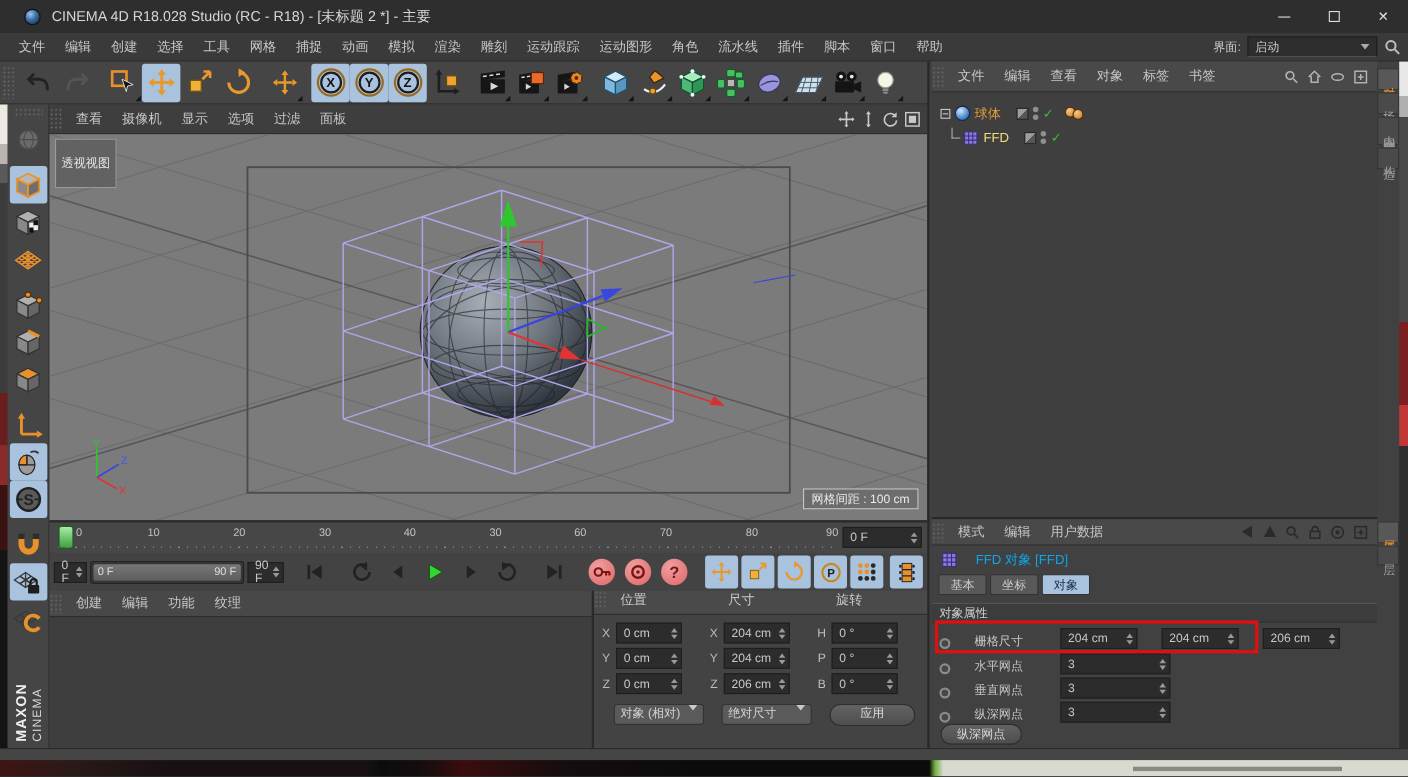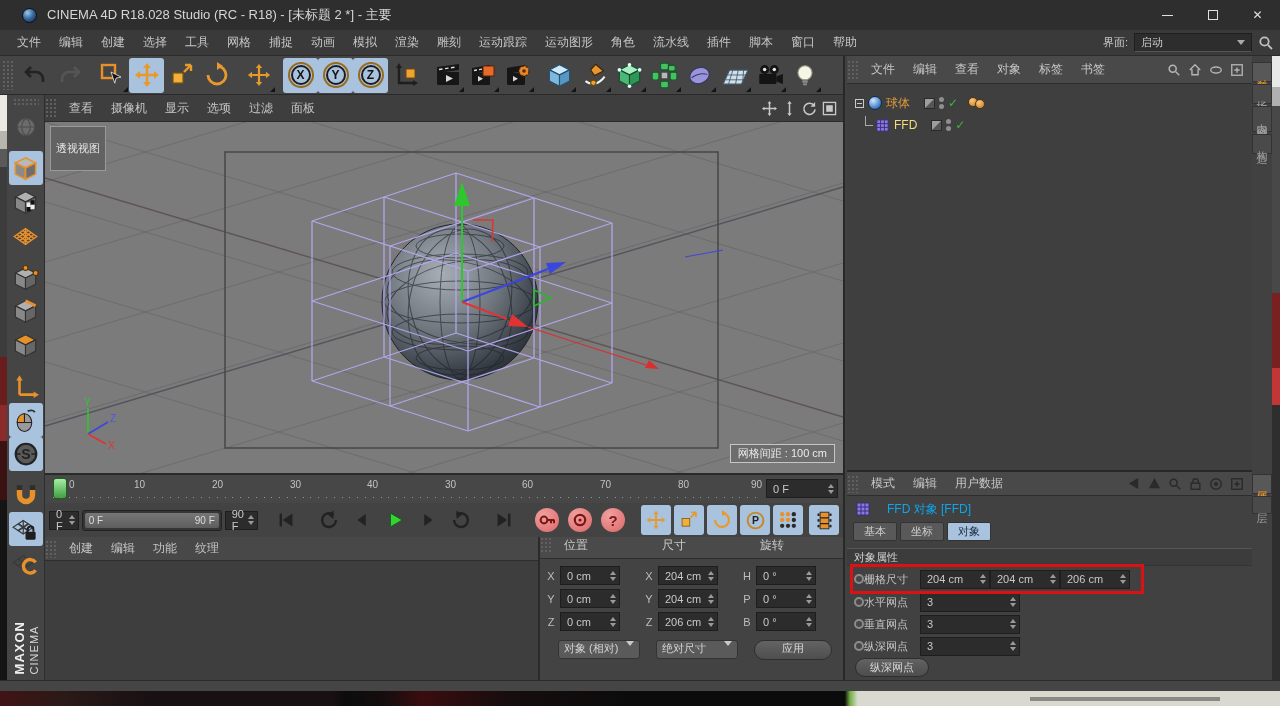--- a/index.html
+++ b/index.html
@@ -98,21 +98,21 @@
 .vtab.act{background:#585858;color:#e8952c}
 .rsliver{position:absolute;right:0;top:0;width:8px;height:624px;
   background:linear-gradient(180deg,#e8e8e8 0 5%,#b0b0b0 5% 8%,#484848 8% 38%,#7a2020 38% 50%,#c23636 50% 56%,#2e2e2e 56% 100%)}
 
 .am{position:absolute;left:2px;top:414px;width:405px;height:210px;background:#414141;border-top:2px solid #282828}
 .amtitle{position:absolute;left:0;top:26px;height:22px;display:flex;align-items:center;padding-left:8px;gap:16px;font-size:12px;color:#0ea5e9}
 .amtabs{position:absolute;left:6px;top:50px;display:flex;gap:3px}
 .atab{height:19px;padding:0 10px;background:#595959;border:1px solid #333;border-radius:2px;font-size:11px;color:#ccc;display:flex;align-items:center}
 .atab.act{background:#a9c3df;color:#182a40}
 .asec{position:absolute;left:0;top:76px;width:100%;height:18px;background:#3c3c3c;border-top:1px solid #555;border-bottom:1px solid #333;display:flex;align-items:center;padding-left:7px;font-size:11px;color:#d2d2d2}
-.arow{position:absolute;left:0;display:flex;align-items:center;height:22px;padding-left:7px;gap:0;font-size:11px}
+.arow{position:absolute;left:0;display:flex;align-items:flex-end;height:22px;padding-left:7px;gap:22px;font-size:11px}
 .radio{width:10px;height:10px;border-radius:50%;border:2px solid #8c8c8c;background:#474747;flex:none}
 .albl{width:56px;color:#c6c6c6;flex:none}
 .afld{width:70px}
 .redbox{position:absolute;left:3px;top:92px;width:294px;height:30px;border:3px solid #dd1111;z-index:5;pointer-events:none}
 .matchbtn{position:absolute;left:8px;top:186px;height:19px;padding:0 14px;border-radius:10px;background:linear-gradient(180deg,#626262,#4d4d4d);border:1px solid #2e2e2e;display:flex;align-items:center;font-size:11px;color:#d6d6d6}
 
 .statusbar{position:absolute;left:0;top:680px;width:1280px;height:11px;background:#454545;border-top:1px solid #2c2c2c}
 .statusbar .gripH{margin:1px 0 0 28px;width:36px;height:8px}
 .bstrip{position:absolute;left:0;top:691px;width:1280px;height:15px;
   background:linear-gradient(90deg,#401414 0,#2a1a18 5%,#181012 12%,#181012 26%,#0c0c0c 27%,#150d0e 30%,#3a0d0e 33%,#150d0e 40%,#0b0b0b 50%,#0b0b0b 66%,#6fae3e 66.4%,#d9d9cf 67%,#d9d9cf 100%)}

